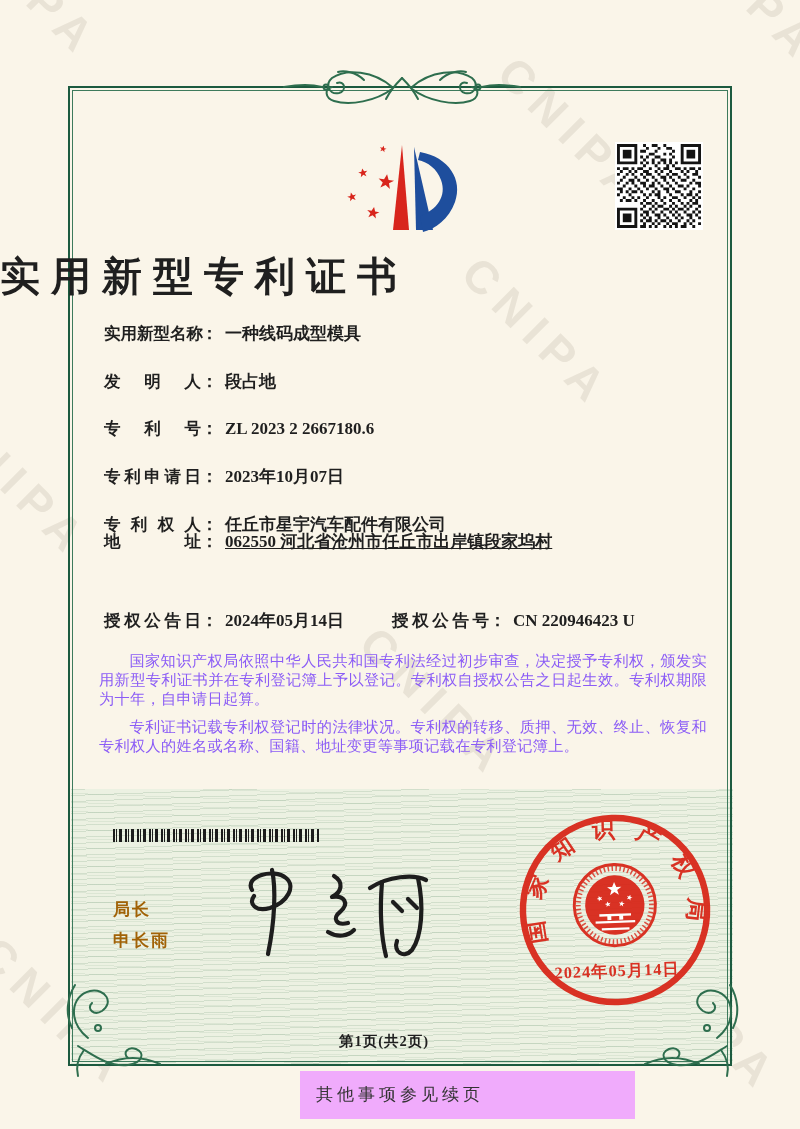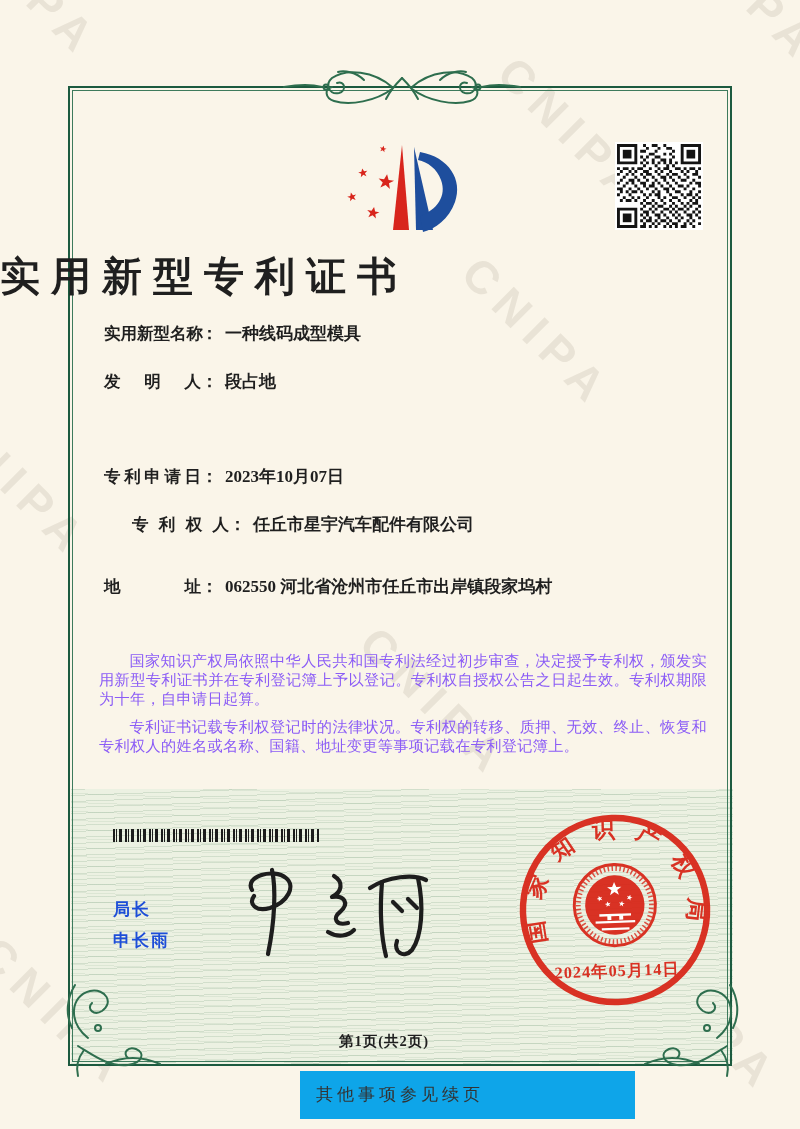--- a/index.html
+++ b/index.html
@@ -32,27 +32,27 @@
   .f-colon{display:inline-block;}
   .f-value{margin-left:7px;}
   .f-group-b{position:absolute;left:288px;top:0;white-space:nowrap;}
   .paras{position:absolute;left:99px;top:651px;width:608px;z-index:4;}
   .paras p{margin:0 0 9px 0;font-size:15.2px;line-height:19px;letter-spacing:.3px;
            text-align:justify;text-indent:2em;color:#8b5cf6;}
   .barcode{position:absolute;left:113px;top:829px;width:206px;height:13px;z-index:4;
            background:repeating-linear-gradient(90deg,#1c1c1c 0 2px,transparent 2px 3px,
                       #1c1c1c 3px 4px,transparent 4px 6px,#1c1c1c 6px 9px,transparent 9px 12px);}
   .signer{position:absolute;left:113px;z-index:4;font-family:"Liberation Sans","DejaVu Sans",sans-serif;
-          font-size:17px;font-weight:600;color:#1d4ed8;letter-spacing:2px;}
+          font-size:17px;font-weight:600;color:#a16207;letter-spacing:2px;}
   .signature{position:absolute;left:230px;top:862px;z-index:4;}
   .sig-stroke{stroke:#1d1d1d;stroke-width:4.2;fill:none;stroke-linecap:round;stroke-linejoin:round;}
   .seal{position:absolute;left:516px;top:811px;z-index:5;opacity:.95;transform:rotate(-2deg);}
   .page-num{position:absolute;left:0;top:1032px;width:768px;text-align:center;font-size:14.5px;
             font-weight:700;z-index:4;letter-spacing:1px;}
-  .cont-note{position:absolute;left:300px;top:1071px;width:335px;height:48px;background:#0ea5e9;
+  .cont-note{position:absolute;left:300px;top:1071px;width:335px;height:48px;background:#f0abfc;
              z-index:4;line-height:48px;padding-left:16px;box-sizing:border-box;font-size:17px;
              letter-spacing:4px;color:#333;}
 </style>
 </head>
 <body>
 
 <div class="page">
 
   <div class="wm" style="left:-80px;top:-20px;">CNIPA</div>
   <div class="wm" style="left:640px;top:-15px;">CNIPA</div>
@@ -161,28 +161,37 @@
   </svg>
 
   <div class="title">实用新型专利证书</div>
 
   <div class="f-row" style="top:370px;">
     <span class="f-label">发明人</span><span class="f-colon">：</span><span class="f-value">段占地</span>
   </div>
   <div class="f-row" style="top:322px;">
     <span class="f-label">实用新型名称</span><span class="f-colon">：</span><span class="f-value">一种线码成型模具</span>
   </div>
+  <div class="f-row" style="top:417px;">
+    <span class="f-label">专利号</span><span class="f-colon">：</span><span class="f-value">ZL 2023 2 2667180.6</span>
+  </div>
   <div class="f-row" style="top:465px;">
     <span class="f-label">专利申请日</span><span class="f-colon">：</span><span class="f-value">2023年10月07日</span>
   </div>
-  <div class="f-row" style="top:513px;margin-left:28px;">
+  <div class="f-row" style="top:513px;">
     <span class="f-label">专利权人</span><span class="f-colon">：</span><span class="f-value">任丘市星宇汽车配件有限公司</span>
   </div>
-  <div class="f-row" style="top:575px;">
+  <div class="f-row" style="top:530px;text-decoration:underline;">
     <span class="f-label">地址</span><span class="f-colon">：</span><span class="f-value">062550 河北省沧州市任丘市出岸镇段家坞村</span>
+  </div>
+  <div class="f-row" style="top:609px;">
+    <span class="f-label">授权公告日</span><span class="f-colon">：</span><span class="f-value">2024年05月14日</span>
+    <span class="f-group-b">
+      <span class="f-label">授权公告号</span><span class="f-colon">：</span><span class="f-value">CN 220946423 U</span>
+    </span>
   </div>
 
   <div class="paras">
     <p>国家知识产权局依照中华人民共和国专利法经过初步审查，决定授予专利权，颁发实用新型专利证书并在专利登记簿上予以登记。专利权自授权公告之日起生效。专利权期限为十年，自申请日起算。</p>
     <p>专利证书记载专利权登记时的法律状况。专利权的转移、质押、无效、终止、恢复和专利权人的姓名或名称、国籍、地址变更等事项记载在专利登记簿上。</p>
   </div>
 
   <div class="barcode"></div>
 
   <div class="signer" style="top:898px;">局长</div>

